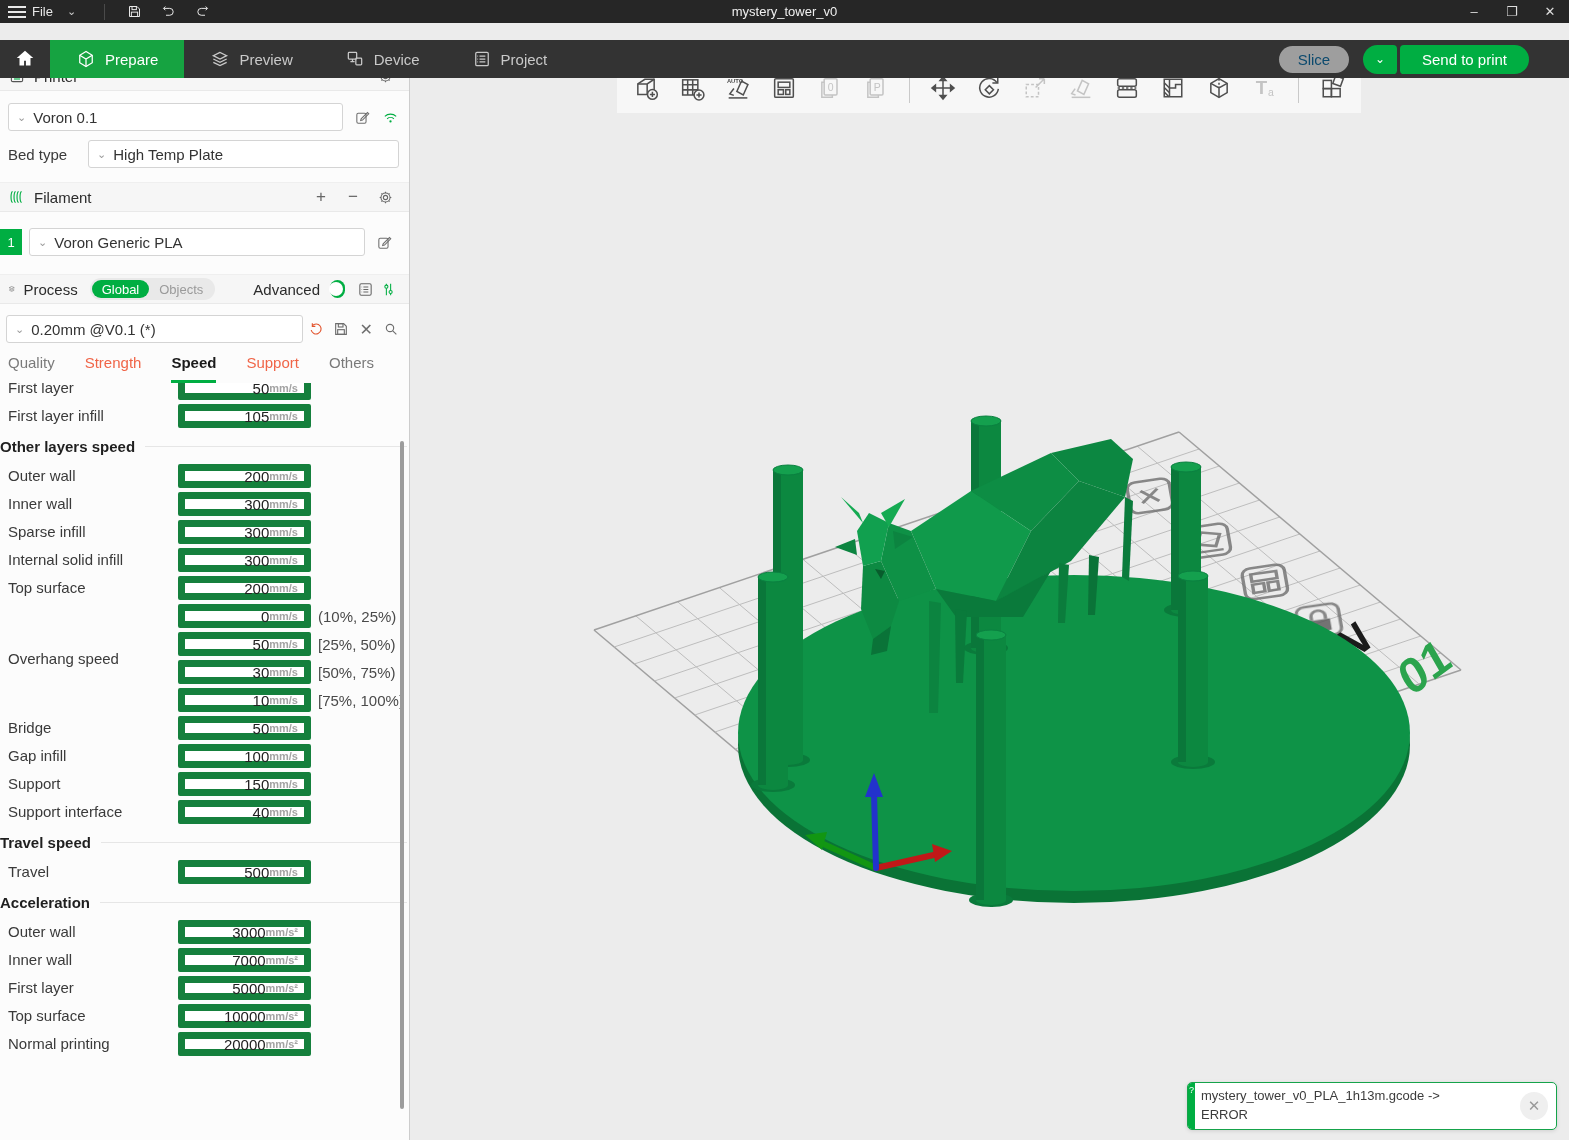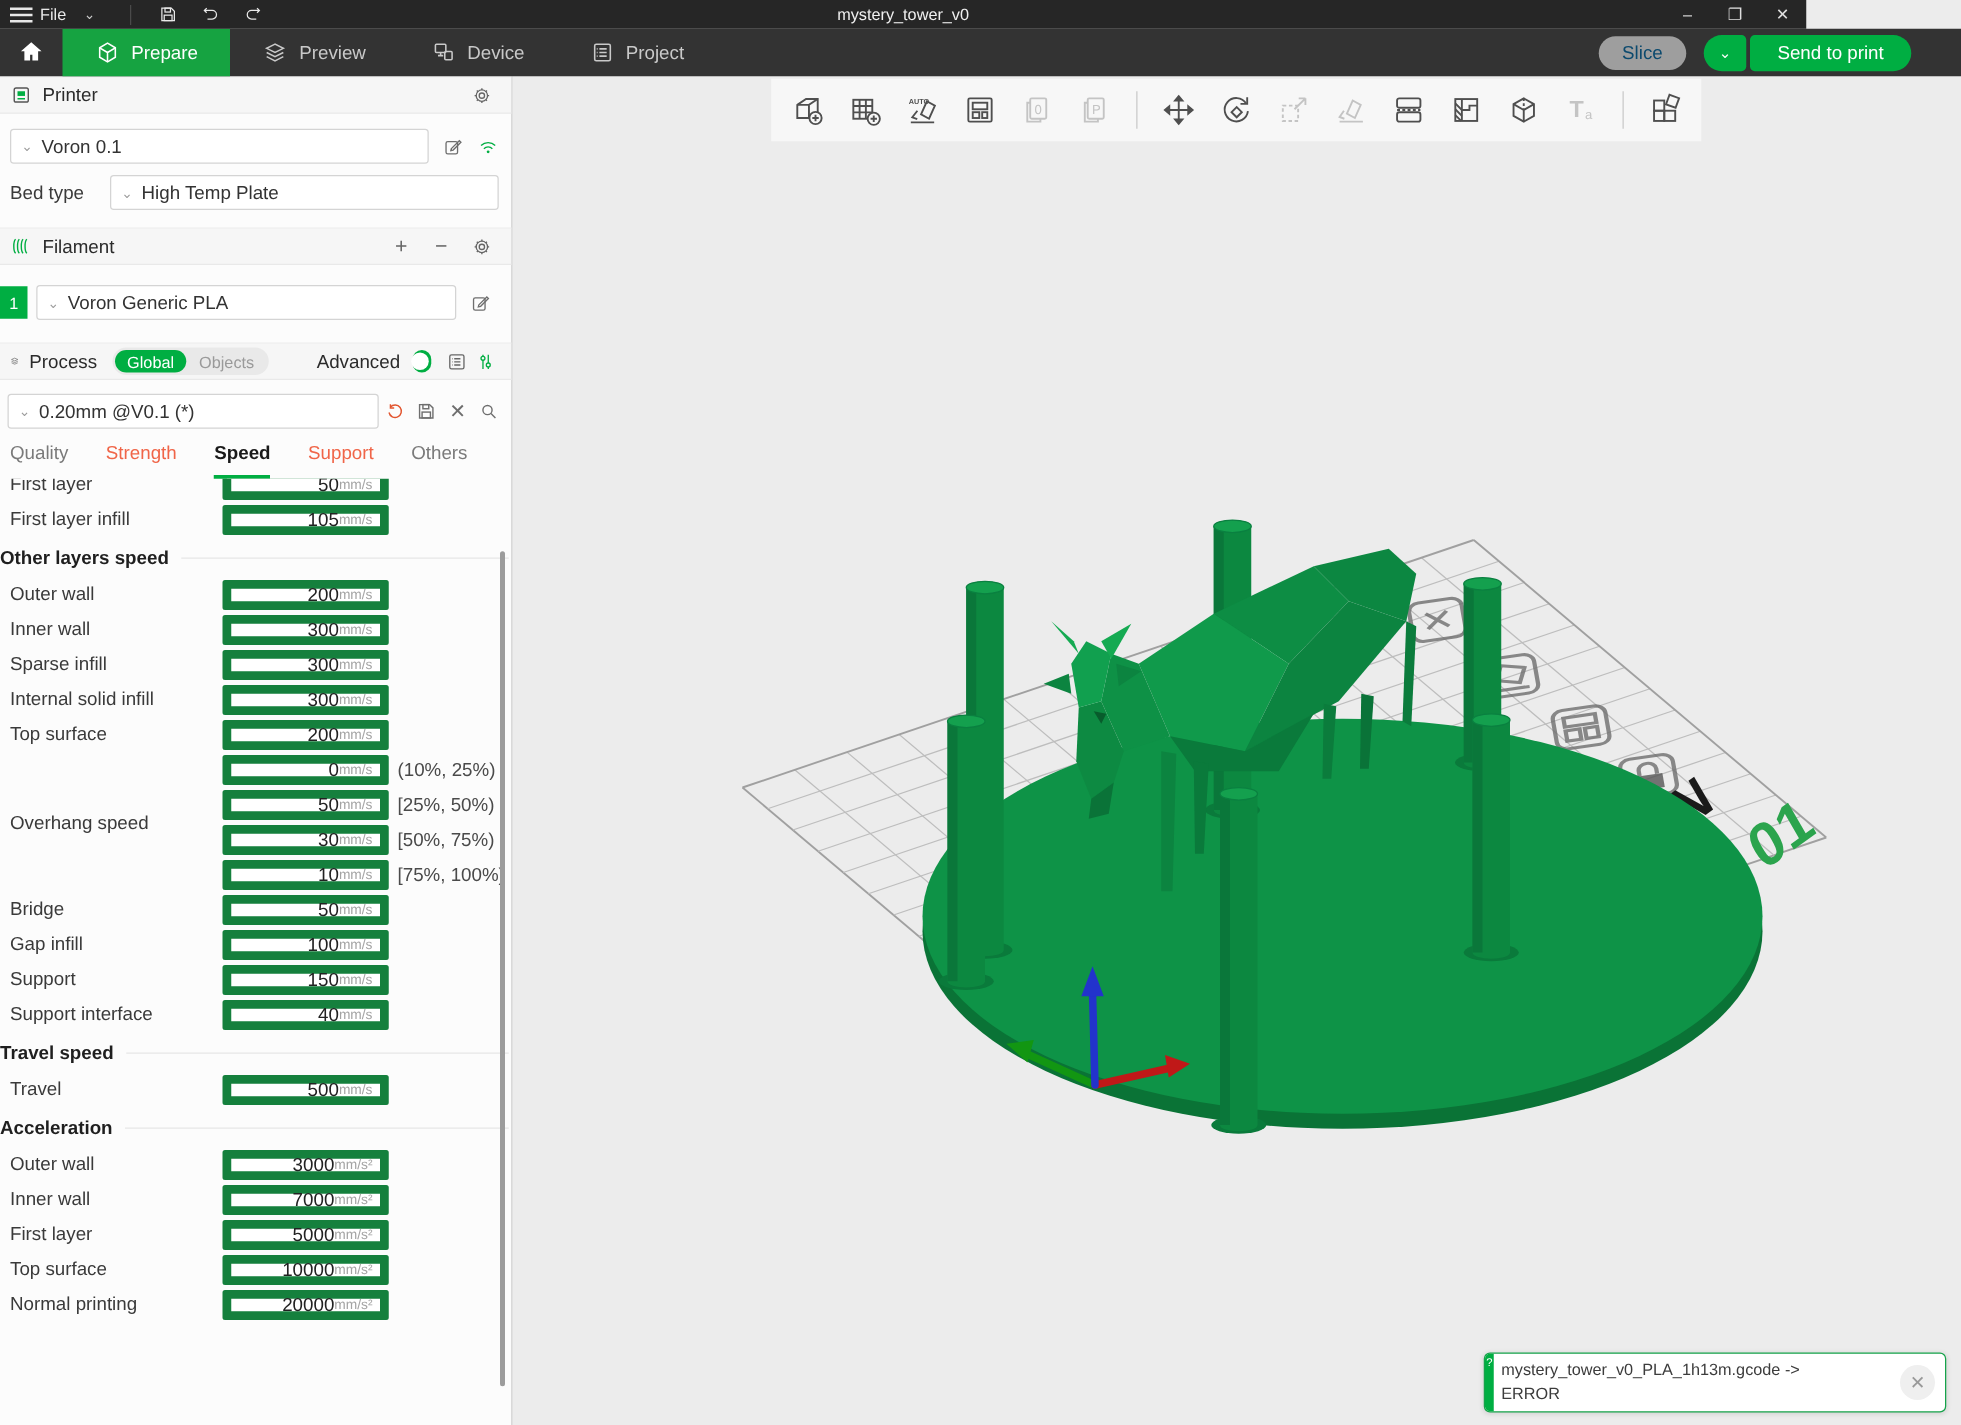--- a/index.html
+++ b/index.html
@@ -1,36 +1,36 @@
 <!DOCTYPE html>
 <html><head>
 <meta charset="utf-8">
 <style>
   * { margin:0; padding:0; box-sizing:border-box; }
   html,body { width:1569px; height:1140px; overflow:hidden;
     font-family:"Liberation Sans", sans-serif; background:#ECECEC; }
 
   
-  .titlebar { position:absolute; left:0; top:0; width:1445px; height:23px;
+  .titlebar { position:absolute; left:0; top:0; width:1569px; height:23px;
     background:#262626; display:flex; align-items:center; color:#E8E8E8; z-index:50;}
   .tb-left { display:flex; align-items:center; height:100%; }
   .hamburger { width:18px; height:12px; margin:0 6px 0 8px; display:flex; flex-direction:column; justify-content:space-between; cursor:pointer;}
   .hamburger i { display:block; height:2px; background:#E8E8E8; }
   .tb-file { font-size:13px; margin-right:14px; }
   .tb-chev { font-size:11px; color:#CFCFCF; margin-right:16px; }
   .tb-sep { width:1px; height:16px; background:#4A4A4A; margin:0 12px; }
   .tb-ico { width:34px; height:23px; display:flex; align-items:center; justify-content:center; cursor:pointer;}
   .tb-ico svg { width:15px; height:15px; stroke:#E8E8E8; fill:none; stroke-width:1.6; }
   .tb-title { position:absolute; left:0; right:0; text-align:center; font-size:13px; color:#F0F0F0; pointer-events:none;}
   .tb-right { margin-left:auto; display:flex; height:100%; z-index:2;}
   .winbtn { width:38px; height:23px; display:flex; align-items:center; justify-content:center;
     color:#DDD; font-size:13px; cursor:pointer; }
 
   
-  .navbar { position:absolute; left:0; top:23px; width:1569px; height:38px;
+  .navbar { position:absolute; left:0; top:40px; width:1569px; height:38px;
     background:#333333; display:flex; align-items:center; z-index:49;}
   .home-btn { width:50px; height:38px; display:flex; align-items:center; justify-content:center; cursor:pointer;}
   .home-btn svg { width:22px; height:22px; }
   .ntab { height:38px; display:flex; align-items:center; gap:9px; padding:0 26px;
     color:#C9C9C9; font-size:15px; cursor:pointer; }
   .ntab svg { width:20px; height:20px; stroke:#C9C9C9; fill:none; stroke-width:1.5;}
   .ntab.active { background:#16A341; color:#fff; }
   .ntab.active svg { stroke:#fff; }
   .nav-actions { margin-left:auto; display:flex; align-items:center; gap:14px; padding-right:40px;}
   .slice-btn { min-width:70px; height:27px; border-radius:14px; background:#9E9E9E; color:#0c4a6e;
@@ -80,21 +80,21 @@
   .ptab.modified { color:#F06548; }
   .ptab.active { color:#1A1A1A; font-weight:bold; border-bottom-color:#00AE42; }
 
   
   #settings-list { flex:1; overflow:hidden; position:relative; padding-left:8px;}
   .srow { display:flex; align-items:center; height:28px; }
   .srow .lbl { width:170px; font-size:15px; color:#3A3A3A; line-height:1.15; flex:none;}
   .vbox { width:133px; height:24px; border:7px solid #15803d; border-radius:2px; background:#fff;
     display:flex; align-items:center; flex:none; cursor:text;text-align:right;}
   .vbox .val { flex:1; padding-left:8px; font-size:15px; color:#222;}
-  .vbox .unit { font-size:11px; color:#A3A3A3; padding-right:6px;}
+  .vbox .unit { font-size:11px; color:#A3A3A3; padding-right:6px;font-weight:bold;}
   .note { font-size:15px; color:#4A4A4A; margin-left:7px;}
   .ssec { height:32px; display:flex; align-items:center; margin-left:-8px; }
   .ssec .st { font-size:15px; font-weight:bold; color:#1F1F1F; white-space:nowrap;}
   .ssec .line { flex:1; height:1px; background:#E6E6E6; margin:0 2px 0 10px;}
   .checkbox { width:17px; height:17px; border-radius:3px; background:#00AE42; color:#fff;
     display:flex; align-items:center; justify-content:center; font-size:12px; cursor:pointer;}
   .grouprow { display:flex; }
   .groupcol { display:flex; flex-direction:column; }
   .scroll-thumb { position:absolute; right:5px; top:58px; width:4px; height:668px; background:#9C9C9C; border-radius:2px; cursor:pointer;}
 

